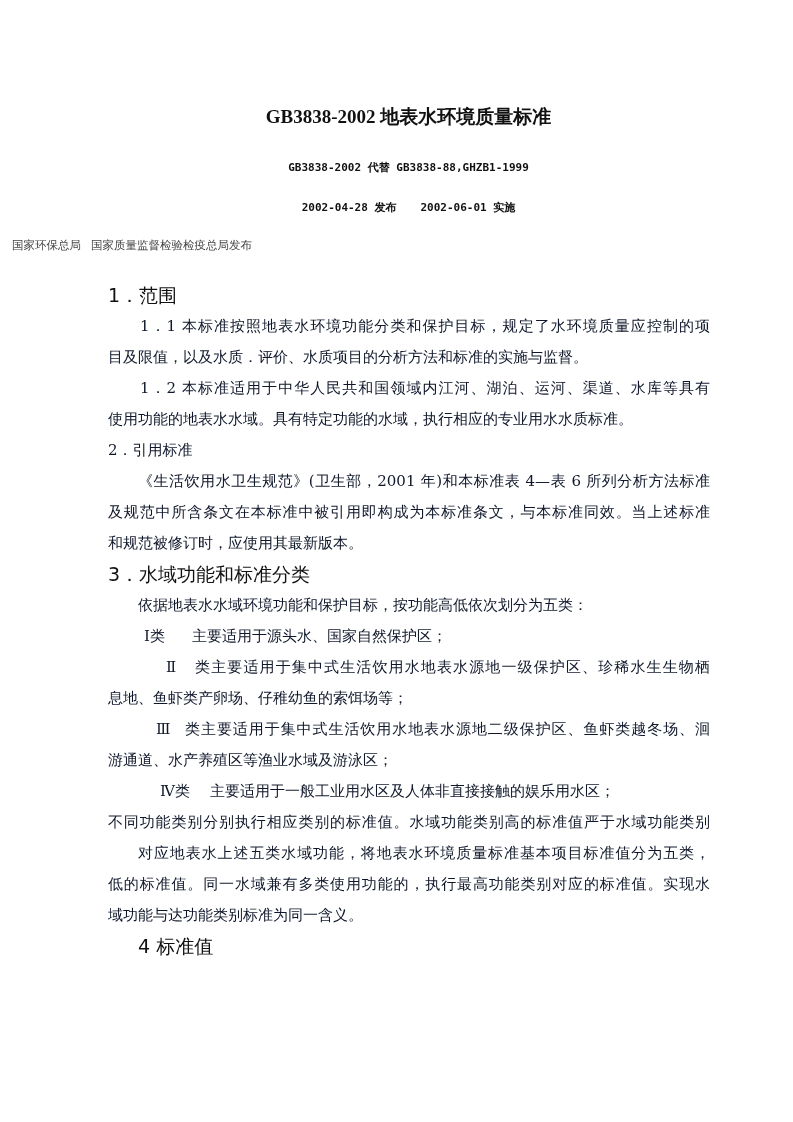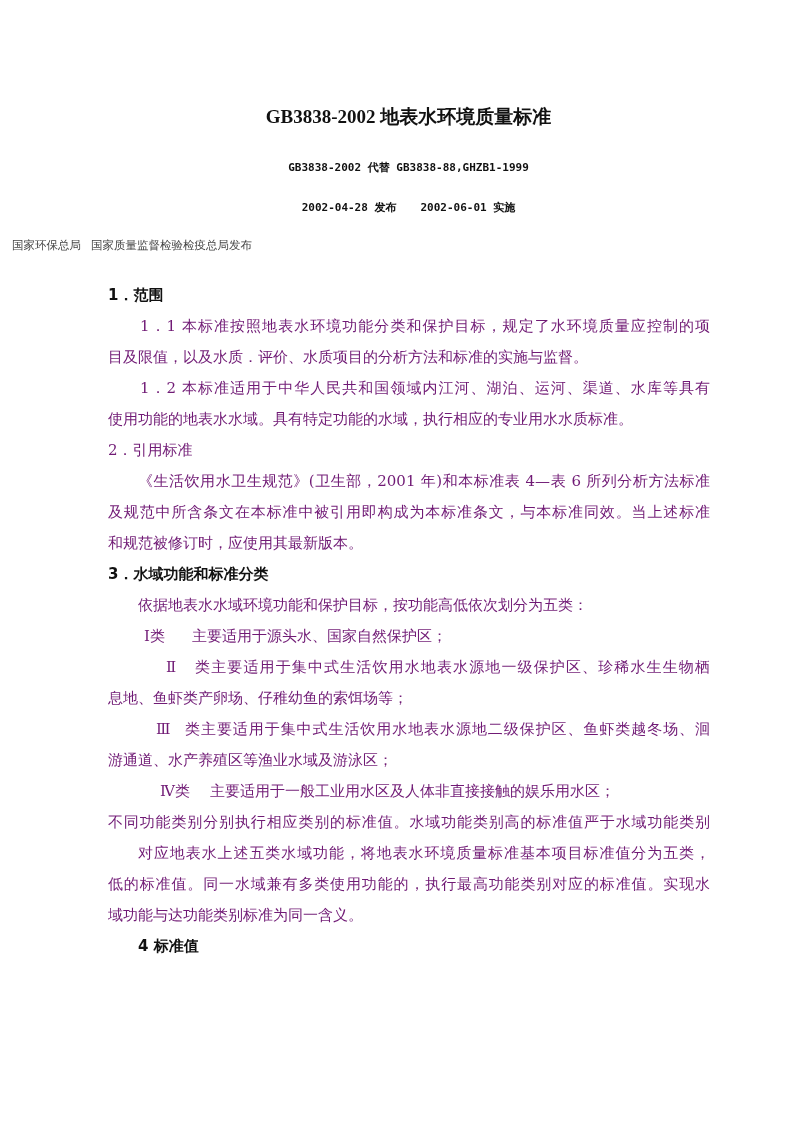--- a/index.html
+++ b/index.html
@@ -13,24 +13,24 @@
             font-family: "DejaVu Sans Mono", "Liberation Mono", monospace; font-weight: bold;
             font-size: 11px; color: #111; }
     .meta.replace { top: 160px; }
     .meta.dates { top: 200px; }
     .meta.dates .gap { display: inline-block; width: 24px; }
     .publisher { position: absolute; top: 238px; left: 0; width: 793px; text-align: left;
                  font-size: 11.5px; color: #444; }
     .publisher .gap { display: inline-block; width: 10px; }
     .body { position: absolute; left: 96px; top: 280px; width: 602px; }
     .line { height: 31px; line-height: 31px; font-size: 15px; white-space: nowrap;
-            overflow: visible; color: #701a75; }
+            overflow: visible; color: #0f172a; }
     .justify { text-align: justify; text-align-last: justify; white-space: normal; }
-    .h { font-family: "DejaVu Sans", "Liberation Sans", sans-serif; font-weight: bold;
-         font-size: 15px; color: #111; }
+    .h { font-family: "DejaVu Sans", "Liberation Sans", sans-serif; font-weight: normal;
+         font-size: 19px; color: #111; }
     .ind1 { padding-left: 32px; }
     .ind2 { padding-left: 30px; }
     .cls { display: inline-block; width: 48px; }
   </style>
 </head>
 <body>
 
 <div class="page">
 
   <div class="title">GB3838-2002 地表水环境质量标准</div>

